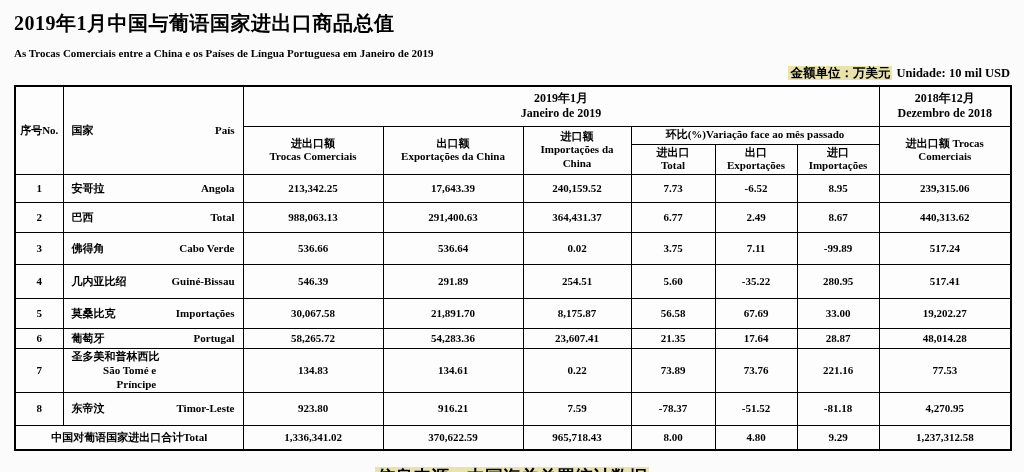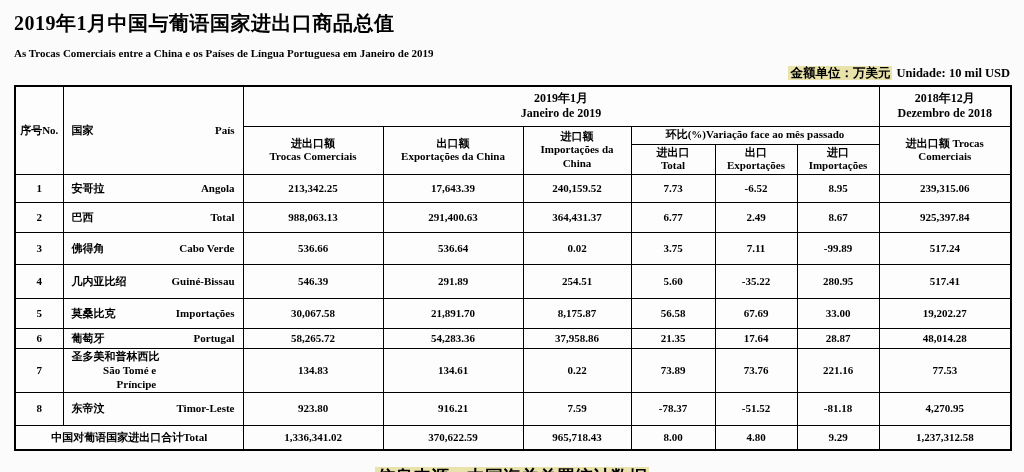--- a/index.html
+++ b/index.html
@@ -172,21 +172,21 @@
               <span class="zh">巴西</span>
               <span class="pt">Total</span>
             </span>
           </td>
         <td class="num">988,063.13</td>
         <td class="num">291,400.63</td>
         <td class="num">364,431.37</td>
         <td class="num">6.77</td>
         <td class="num">2.49</td>
         <td class="num">8.67</td>
-        <td class="num">925,397.84</td>
+        <td class="num">440,313.62</td>
       </tr>
       <tr style="height:32px">
         <td class="num">3</td>
         <td class="country-cell">
             <span class="country">
               <span class="zh">佛得角</span>
               <span class="pt">Cabo Verde</span>
             </span>
           </td>
         <td class="num">536.66</td>
@@ -232,21 +232,21 @@
       <tr style="height:20px">
         <td class="num">6</td>
         <td class="country-cell">
             <span class="country">
               <span class="zh">葡萄牙</span>
               <span class="pt">Portugal</span>
             </span>
           </td>
         <td class="num">58,265.72</td>
         <td class="num">54,283.36</td>
-        <td class="num">37,958.86</td>
+        <td class="num">23,607.41</td>
         <td class="num">21.35</td>
         <td class="num">17.64</td>
         <td class="num">28.87</td>
         <td class="num">48,014.28</td>
       </tr>
       <tr style="height:34px">
         <td class="num">7</td>
         <td class="country-cell">
             <span class="country">
               <span class="zh">圣多美和普林西比</span>

